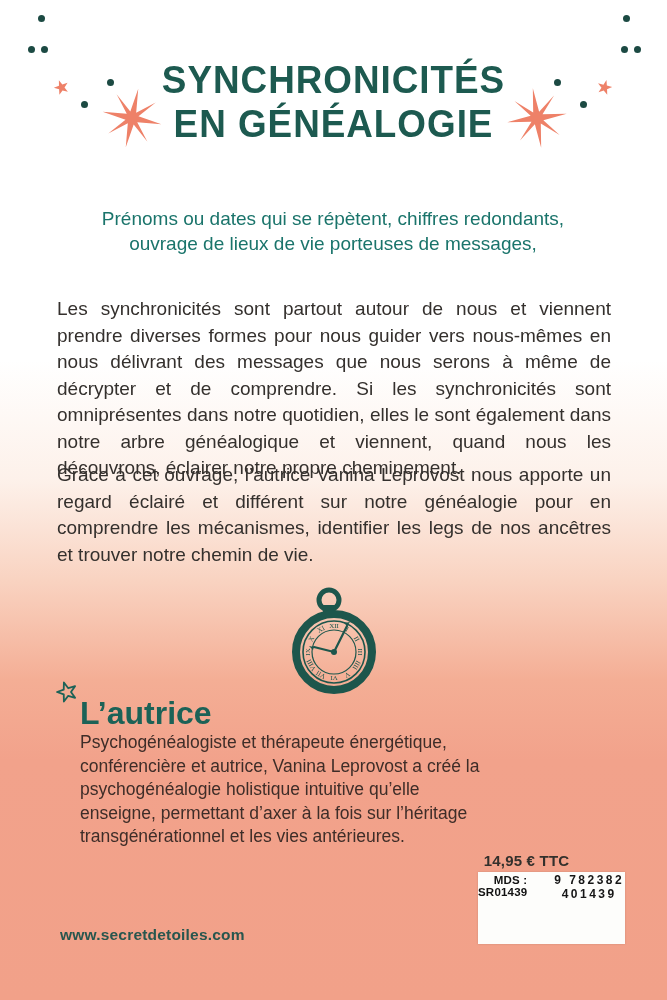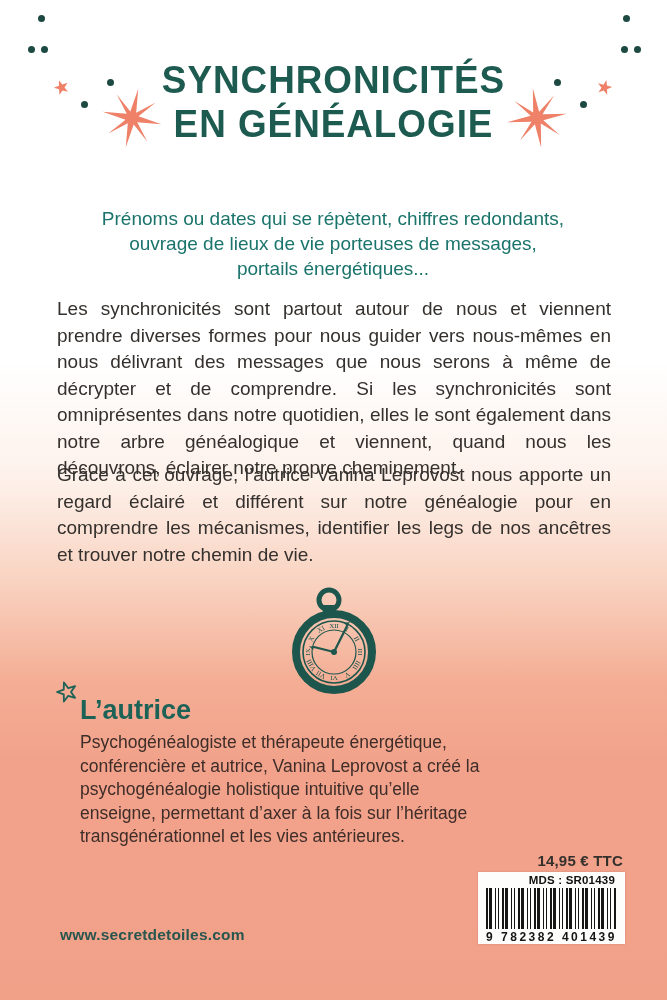--- a/index.html
+++ b/index.html
@@ -29,35 +29,35 @@
   }
   .para{
     position:absolute;left:57px;width:554px;
     color:#34302d;font-size:19px;line-height:26.5px;
     text-align:justify;
   }
   .p1{top:296px;}
   .p2{top:462px;}
   .author-heading{
     position:absolute;left:80px;top:695px;
-    color:#1c6257;font-weight:bold;font-size:27px;
+    color:#1c6257;font-weight:bold;font-size:32px;
   }
   .author-bio{
     position:absolute;left:80px;top:731px;width:404px;
     color:#3e2d28;font-size:17.5px;line-height:23.5px;
   }
   .price{
     position:absolute;top:852px;left:430px;width:193px;
-    text-align:right;color:#33302c;font-weight:bold;font-size:15px;
+    text-align:center;color:#33302c;font-weight:bold;font-size:15px;
     letter-spacing:.2px;
   }
   .barcode-box{
     position:absolute;left:478px;top:872px;width:147px;height:72px;
     background:#fdfdfb;box-shadow:0 0 2px rgba(0,0,0,.15);
-    display:flex;flex-direction:column;align-items:stretch;
+    display:flex;flex-direction:row;align-items:stretch;
   }
   .mds{
     text-align:right;padding:2px 10px 0 0;
     color:#111;font-weight:bold;font-size:11.5px;letter-spacing:.2px;
   }
   .bars{
     height:42px;margin:2px 8px 0 8px;
     background:repeating-linear-gradient(90deg,
       #161616 0 2px,#fdfdfb 2px 3px,
       #161616 3px 6px,#fdfdfb 6px 9px,
@@ -106,21 +106,20 @@
   </svg>
 
   <div class="title">
     <div>SYNCHRONICITÉS</div>
     <div>EN GÉNÉALOGIE</div>
   </div>
 
   <div class="intro">
     <div>Prénoms ou dates qui se répètent, chiffres redondants,</div>
     <div>ouvrage de lieux de vie porteuses de messages,</div>
-    <div>portails énergétiques...</div>
   </div>
 
   <div class="para p1">Les synchronicités sont partout autour de nous et viennent prendre diverses formes pour nous guider vers nous-mêmes en nous délivrant des messages que nous serons à même de décrypter et de comprendre. Si les synchronicités sont omniprésentes dans notre quotidien, elles le sont également dans notre arbre généalogique et viennent, quand nous les découvrons, éclairer notre propre cheminement.</div>
   <div class="para p2">Grâce à cet ouvrage, l’autrice Vanina Leprovost nous apporte un regard éclairé et différent sur notre généalogie pour en comprendre les mécanismes, identifier les legs de nos ancêtres et trouver notre chemin de vie.</div>
 
   <svg class="abs" style="left:272px;top:582px;" width="124" height="136" viewBox="-62 -70 124 136">
     <g stroke="#1d564c" fill="none">
       <circle cx="-5" cy="-52" r="10" stroke-width="5"></circle>
       <path d="M-12,-47 L2,-47 L0,-34 L-10,-34 Z" fill="#1d564c" stroke="none"></path>
       <circle cx="0" cy="0" r="38" stroke-width="8"></circle>

